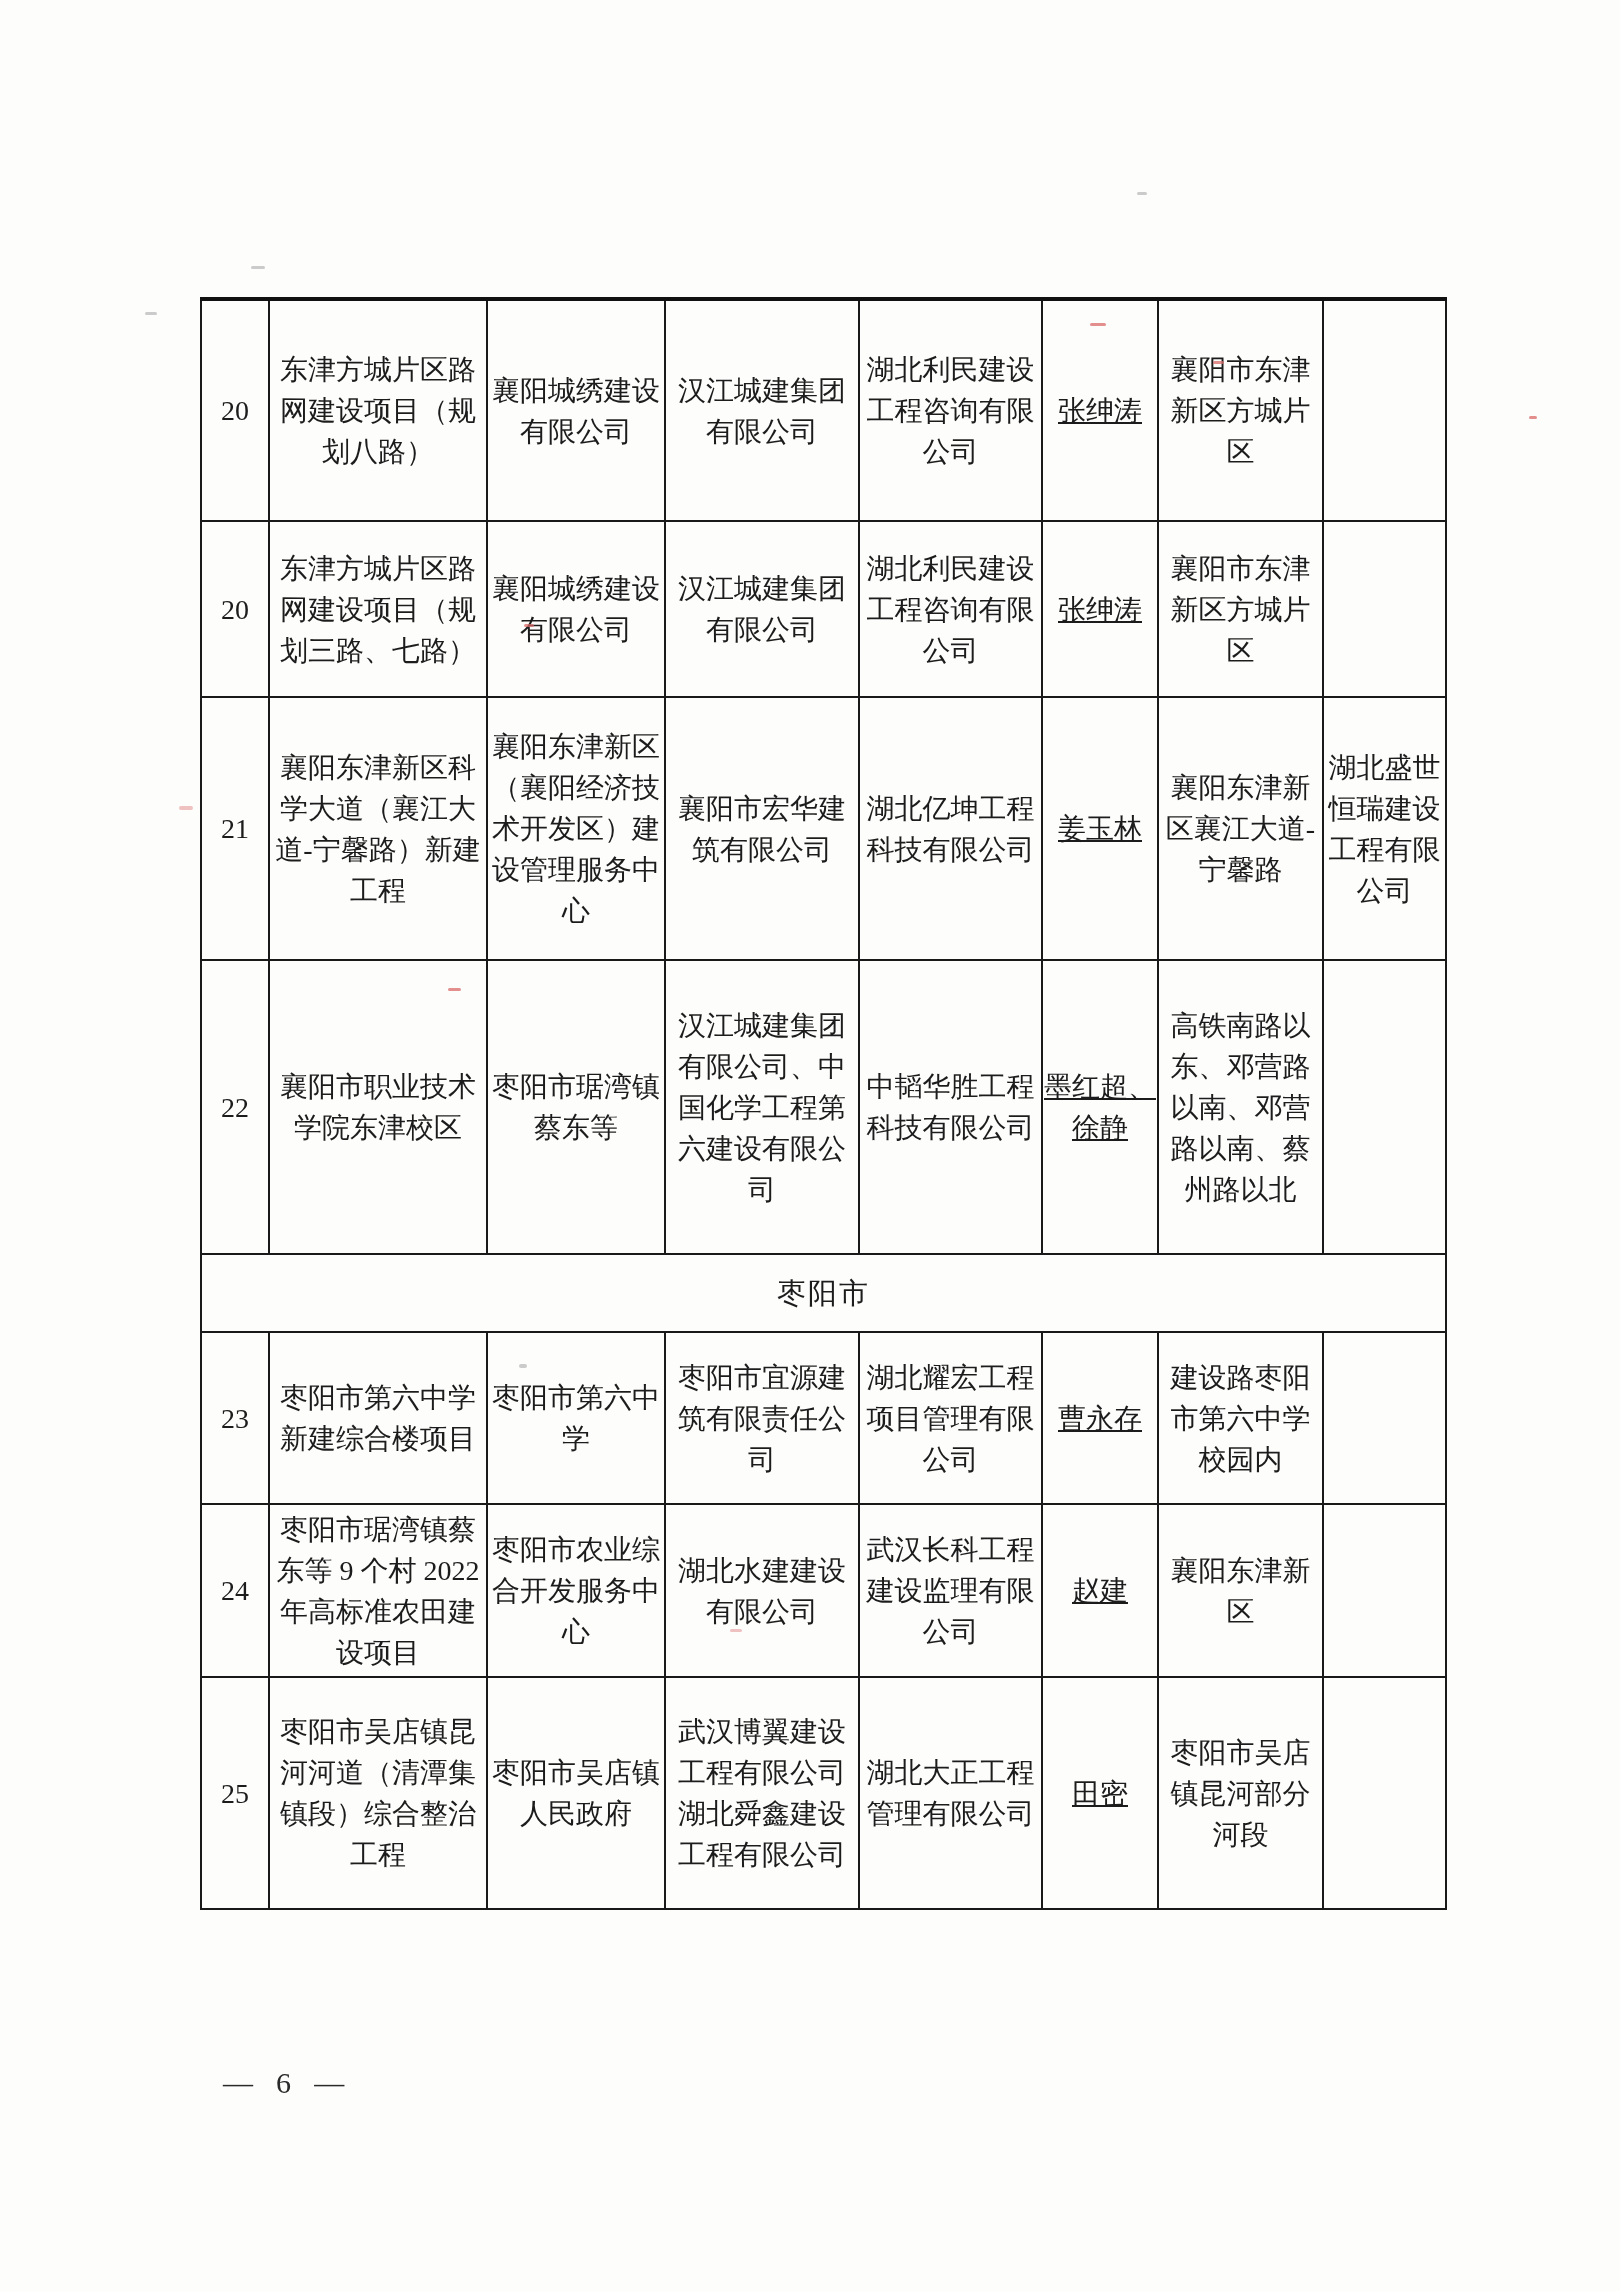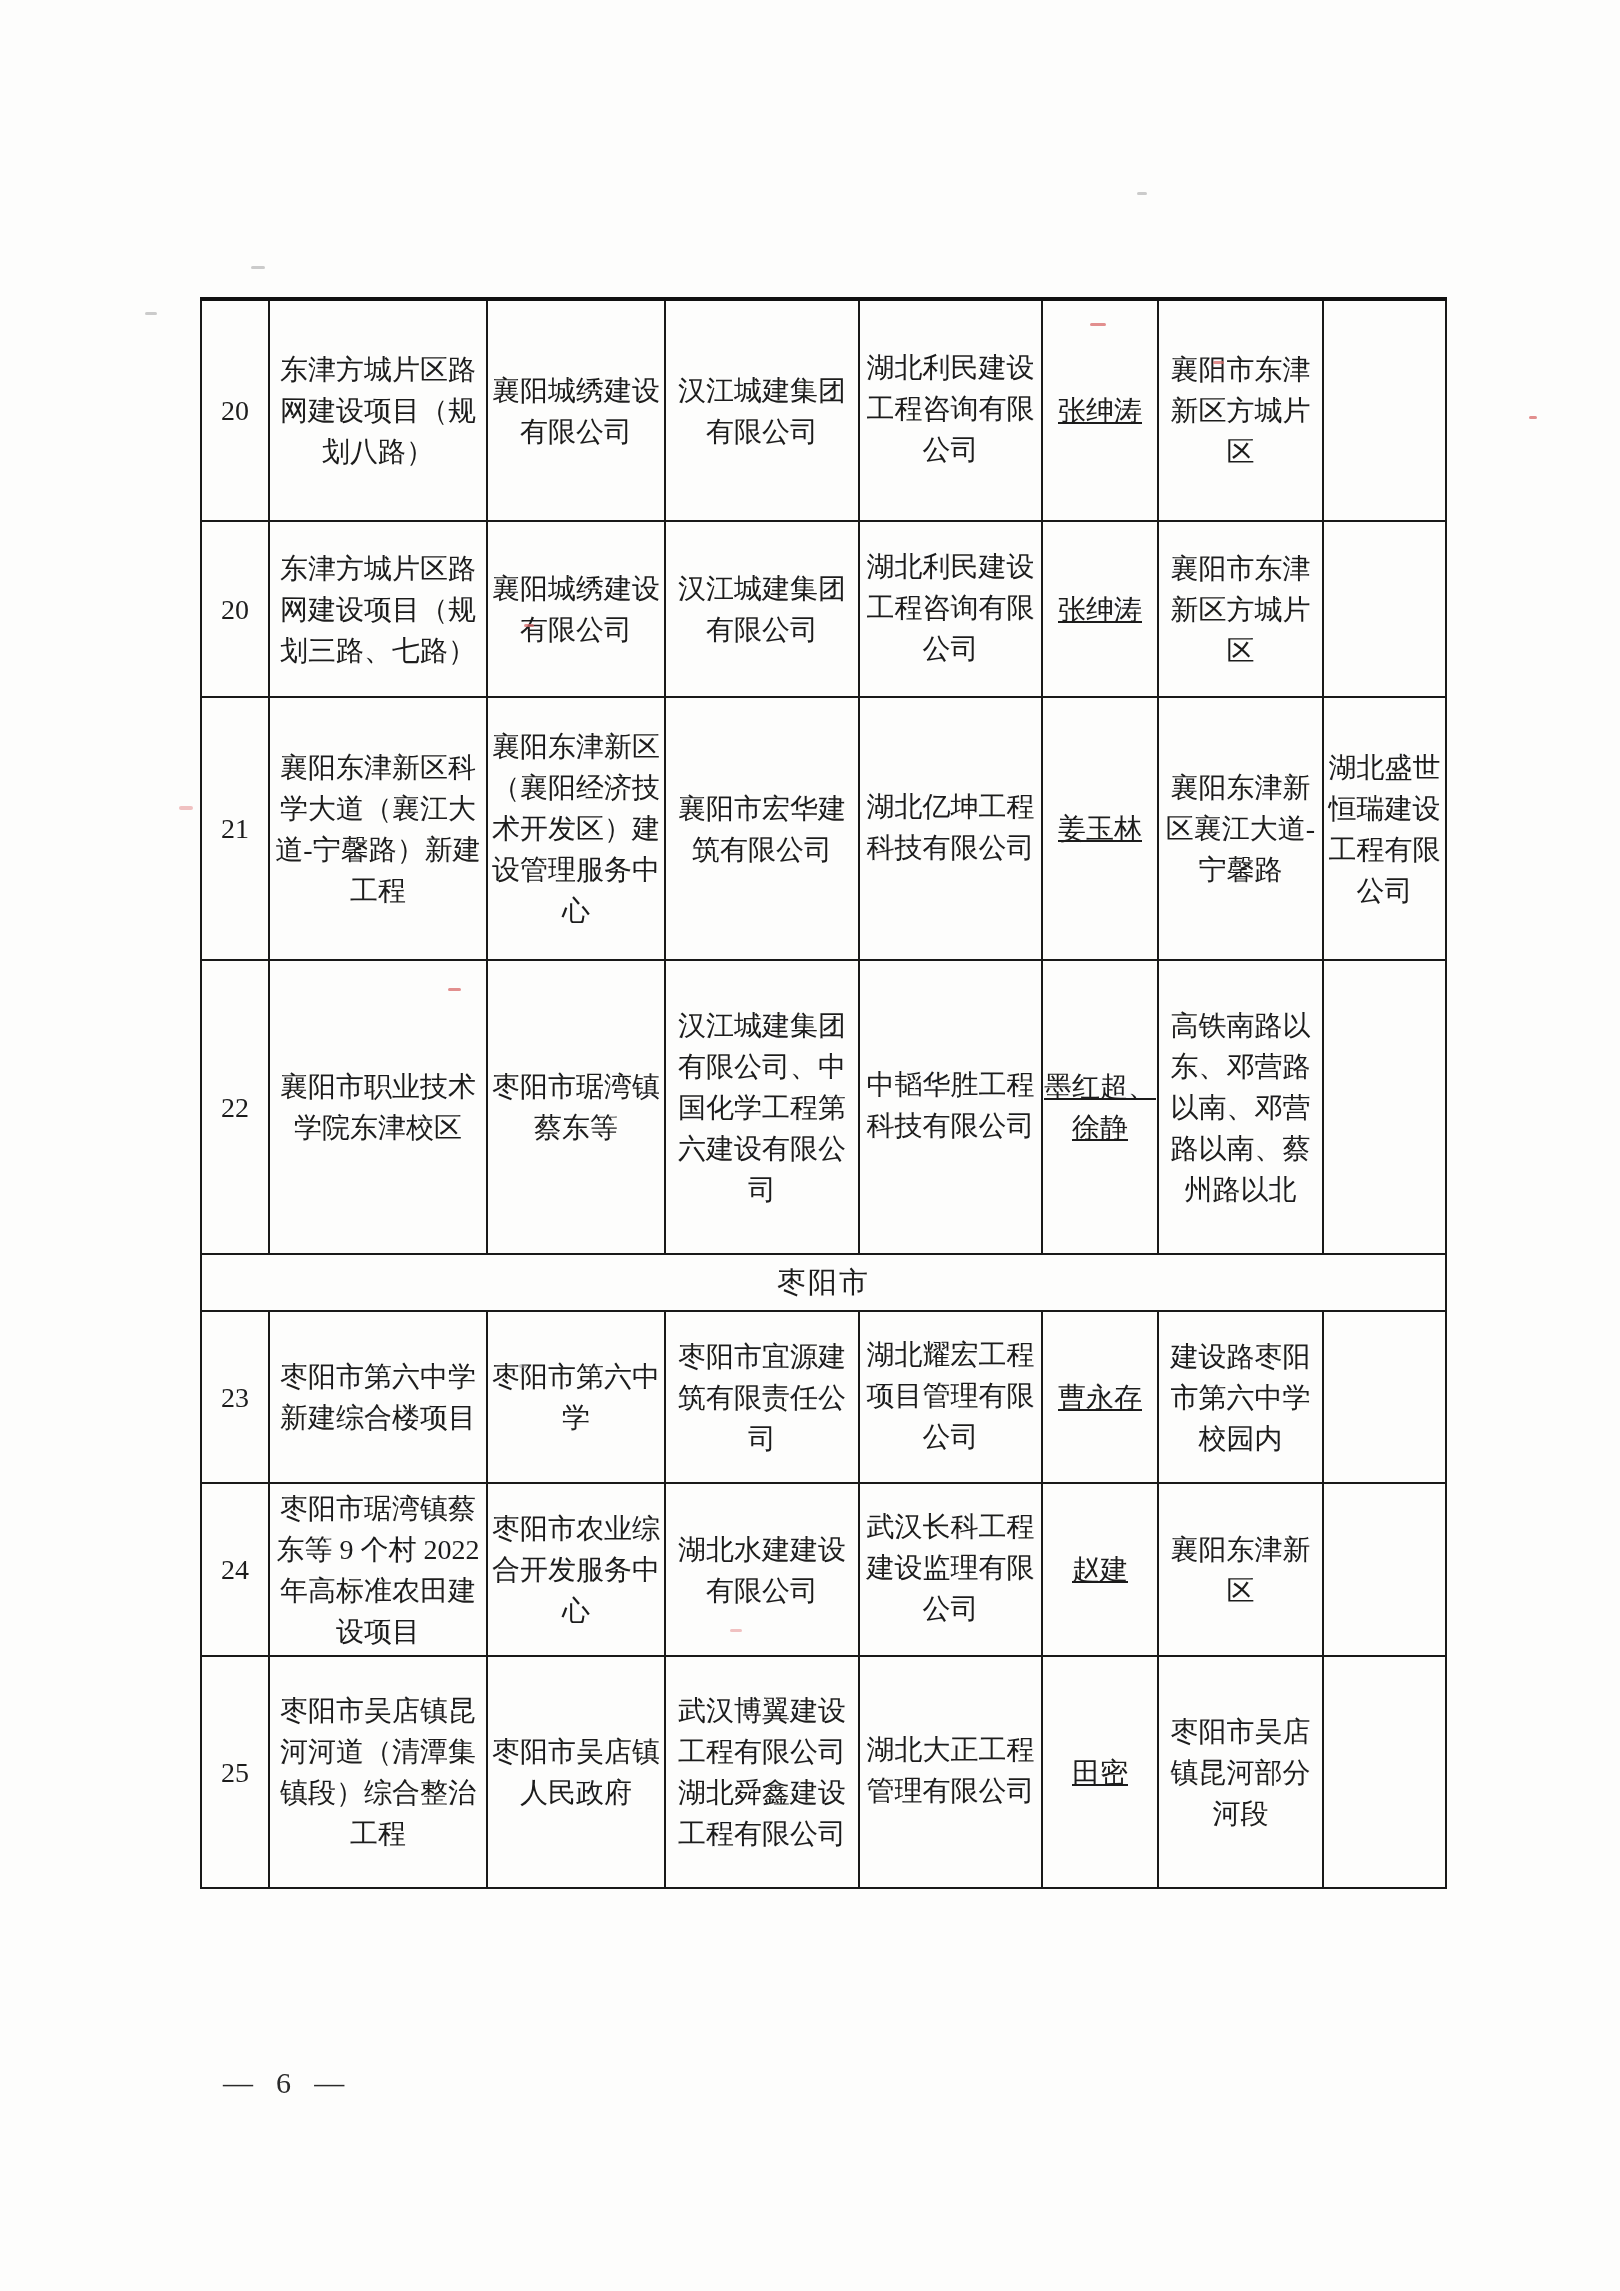--- a/index.html
+++ b/index.html
@@ -27,21 +27,21 @@
     font-size:28px;
     line-height:41px;
     padding:0;
     overflow:hidden;
   }
   table.doc{border:2.9px solid #111;border-top-width:4.9px;}
   td.c-no{font-size:29px;}
   td.c-project{padding:0 19.6px;margin-left:44px;}
   td.c-owner{padding:0 23.5px;margin-left:18px;}
   td.c-contractor{padding:0 22.5px;}
-  td.c-supervisor{padding:0 17.6px;font-family:Liberation Mono, monospace;}
+  td.c-supervisor{padding:0 17.6px;}
   td.c-person{padding:0 13.7px;text-decoration:underline;}
   td.c-location{padding:0 18.6px;}
   td.c-other{padding:0 14.7px;}
   td.tight{font-size:26.5px;line-height:37px;padding:0 17.6px;}
   tr.section-row td{
     font-size:29px;
     letter-spacing:2px;
   }
   .pageno{
     position:absolute;
@@ -107,21 +107,21 @@
       <tr style="height:294px">
         <td class="c-no">22</td>
         <td class="c-project">襄阳市职业技术学院东津校区</td>
         <td class="c-owner">枣阳市琚湾镇蔡东等</td>
         <td class="c-contractor">汉江城建集团有限公司、中国化学工程第六建设有限公司</td>
         <td class="c-supervisor">中韬华胜工程科技有限公司</td>
         <td class="c-person">墨红超、徐静</td>
         <td class="c-location">高铁南路以东、邓营路以南、邓营路以南、蔡州路以北</td>
         <td class="c-other"></td>
       </tr>
-      <tr class="section-row" style="height:57px">
+      <tr class="section-row" style="height:78px">
         <td colspan="8">枣阳市</td>
       </tr>
       <tr style="height:172px">
         <td class="c-no">23</td>
         <td class="c-project">枣阳市第六中学新建综合楼项目</td>
         <td class="c-owner">枣阳市第六中学</td>
         <td class="c-contractor">枣阳市宜源建筑有限责任公司</td>
         <td class="c-supervisor">湖北耀宏工程项目管理有限公司</td>
         <td class="c-person">曹永存</td>
         <td class="c-location">建设路枣阳市第六中学校园内</td>

